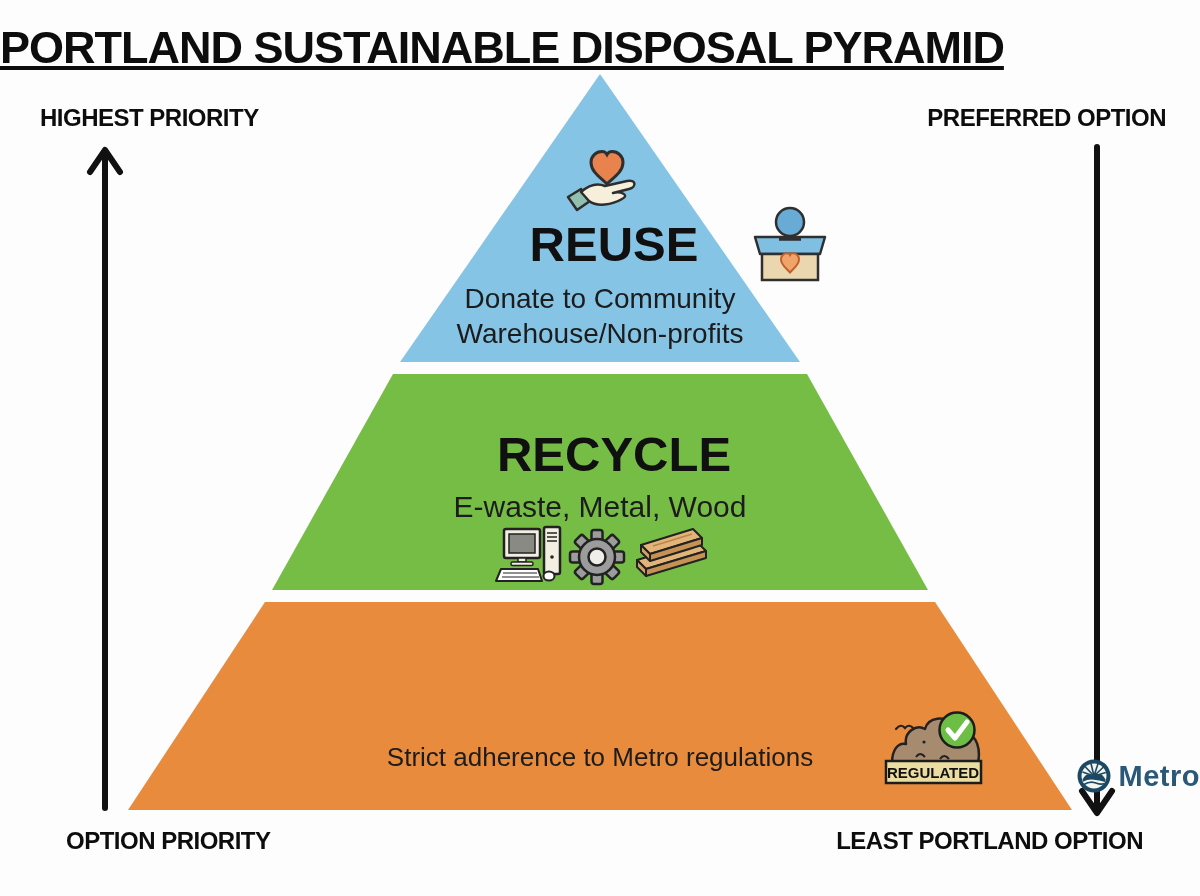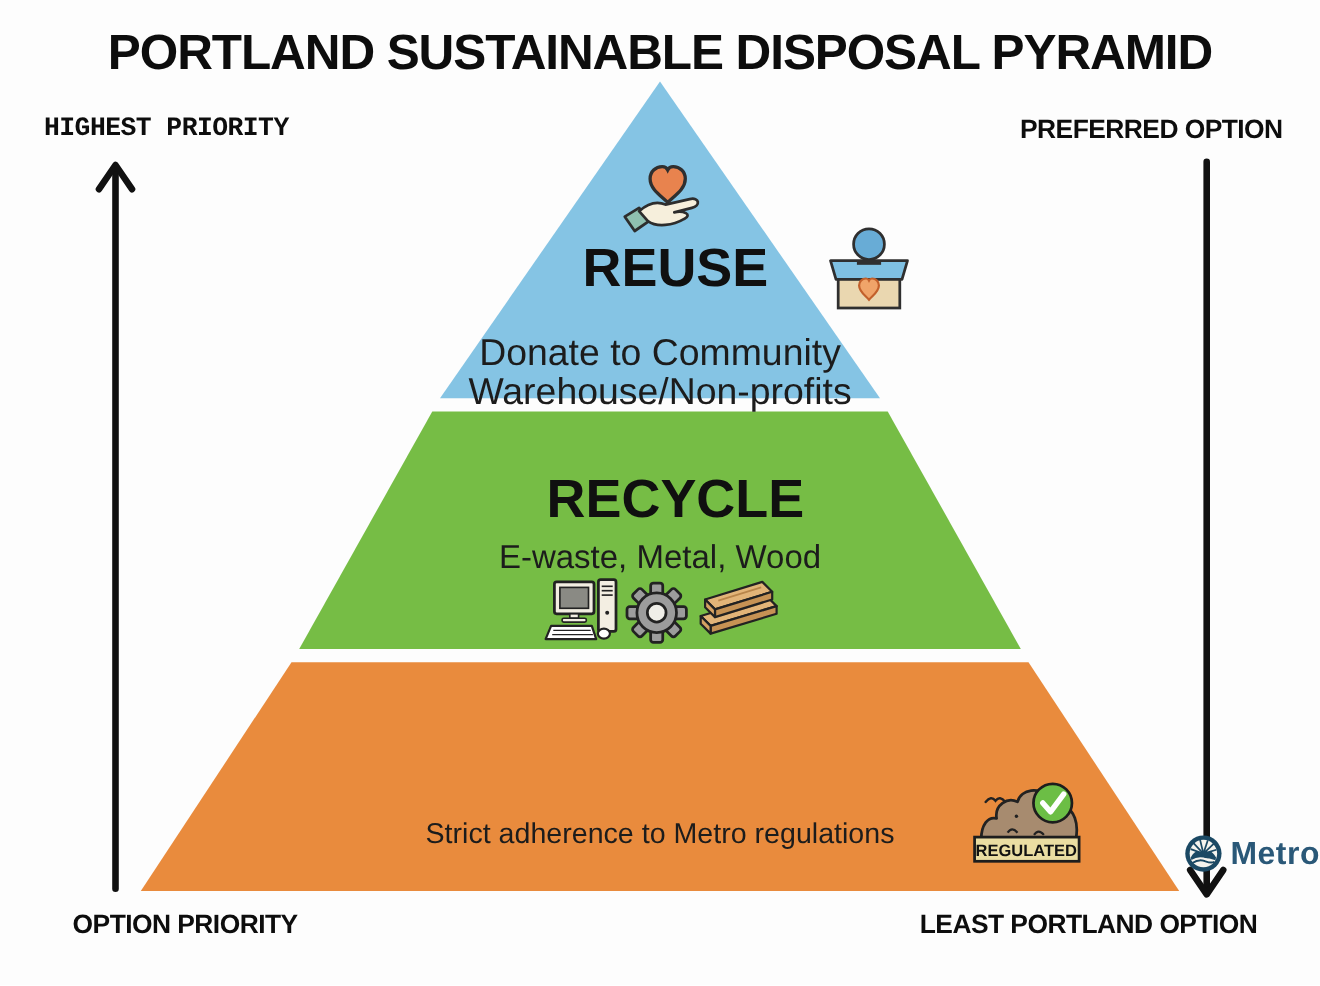--- a/index.html
+++ b/index.html
@@ -2,31 +2,31 @@
 <html><head>
 <meta charset="utf-8">
 <style>
   html,body{margin:0;padding:0;background:#fff;}
   .canvas{
     position:relative;width:1200px;height:896px;background:#fdfdfd;overflow:hidden;
     font-family:"Liberation Sans",sans-serif;color:#111;
   }
   .abs{position:absolute;}
   .page-title{
-    top:22px;left:0;right:0;text-align:center;
-    font-size:45px;font-weight:800;letter-spacing:-1px;color:#0d0d0d;
+    top:22px;left:0;right:0;text-align:left;
+    font-size:45px;font-weight:800;letter-spacing:-1px;color:#0d0d0d;text-decoration:underline;
   }
   .corner-label{
     font-size:24px;font-weight:800;letter-spacing:-0.5px;color:#0d0d0d;white-space:nowrap;
   }
   .tier-text{left:0;right:0;text-align:center;}
   .tier-title{font-weight:800;color:#101010;letter-spacing:0;padding-left:28px;}
   .tier-sub{font-weight:400;color:#1c1c1c;}
   .reuse-title{top:216px;font-size:49px;}
-  .reuse-sub{top:281px;font-size:34px;line-height:35px;margin-top:23px;}
+  .reuse-sub{top:281px;font-size:28px;line-height:35px;}
   .recycle-title{top:426px;font-size:49px;}
   .recycle-sub{top:490px;font-size:30px;}
   .disposal-title{top:655px;font-size:49px;letter-spacing:-0.5px;}
   .disposal-sub{top:742px;font-size:26px;}
   .metro-row{
     top:758px;left:0;right:0;display:flex;justify-content:flex-end;align-items:center;gap:7px;
   }
   .metro-word{font-size:29px;font-weight:700;color:#2A5878;letter-spacing:0.5px;}
   svg.layer{position:absolute;top:0;left:0;}
 </style>
@@ -128,21 +128,21 @@
       <path d="M948,730 L955,738 L967,722" fill="none" stroke="#FFFFFF" stroke-width="5" stroke-linecap="round" stroke-linejoin="round"></path>
     </g>
     <g>
       <rect x="886" y="761" width="95" height="22" fill="#EADDA2" stroke="#1d1d1d" stroke-width="2.5"></rect>
       <text x="933" y="778" text-anchor="middle" font-family="Liberation Sans, sans-serif" font-size="15" font-weight="700" fill="#111">REGULATED</text>
     </g>
   </svg>
 
   <div class="abs page-title">PORTLAND SUSTAINABLE DISPOSAL PYRAMID</div>
 
-  <div class="abs corner-label" style="top:104px;left:40px;font-family:Liberation Mono, monospace;">HIGHEST PRIORITY</div>
+  <div class="abs corner-label" style="top:104px;left:40px;">HIGHEST PRIORITY</div>
 
   <div class="abs corner-label" style="top:104px;right:34px;text-align:left;">PREFERRED OPTION</div>
 
   <div class="abs corner-label" style="top:827px;left:66px;">OPTION PRIORITY</div>
 
   <div class="abs corner-label" style="top:827px;right:57px;text-align:right;">LEAST PORTLAND OPTION</div>
 
   <div class="abs tier-text tier-title reuse-title">REUSE</div>
   <div class="abs tier-text tier-sub reuse-sub">
     <div>Donate to Community</div>

